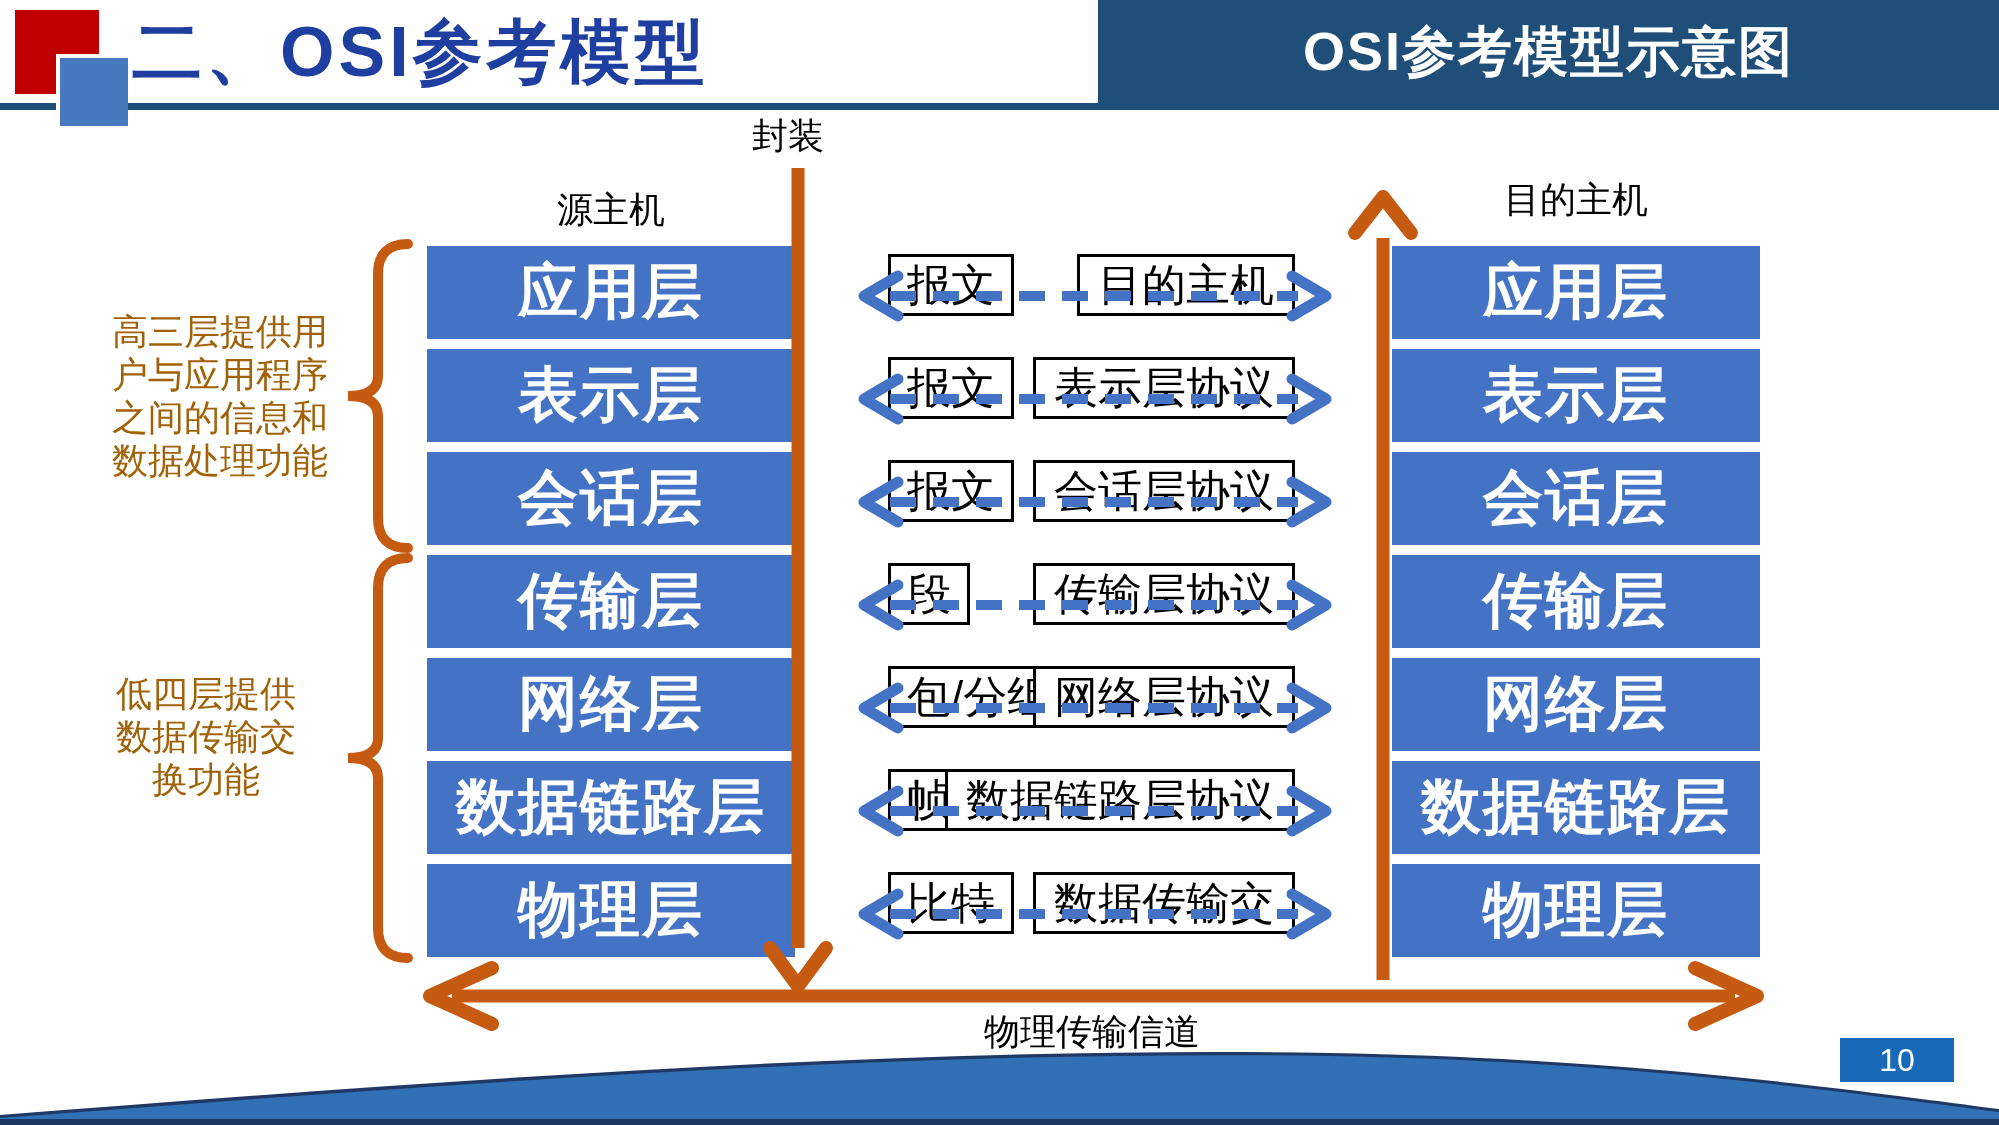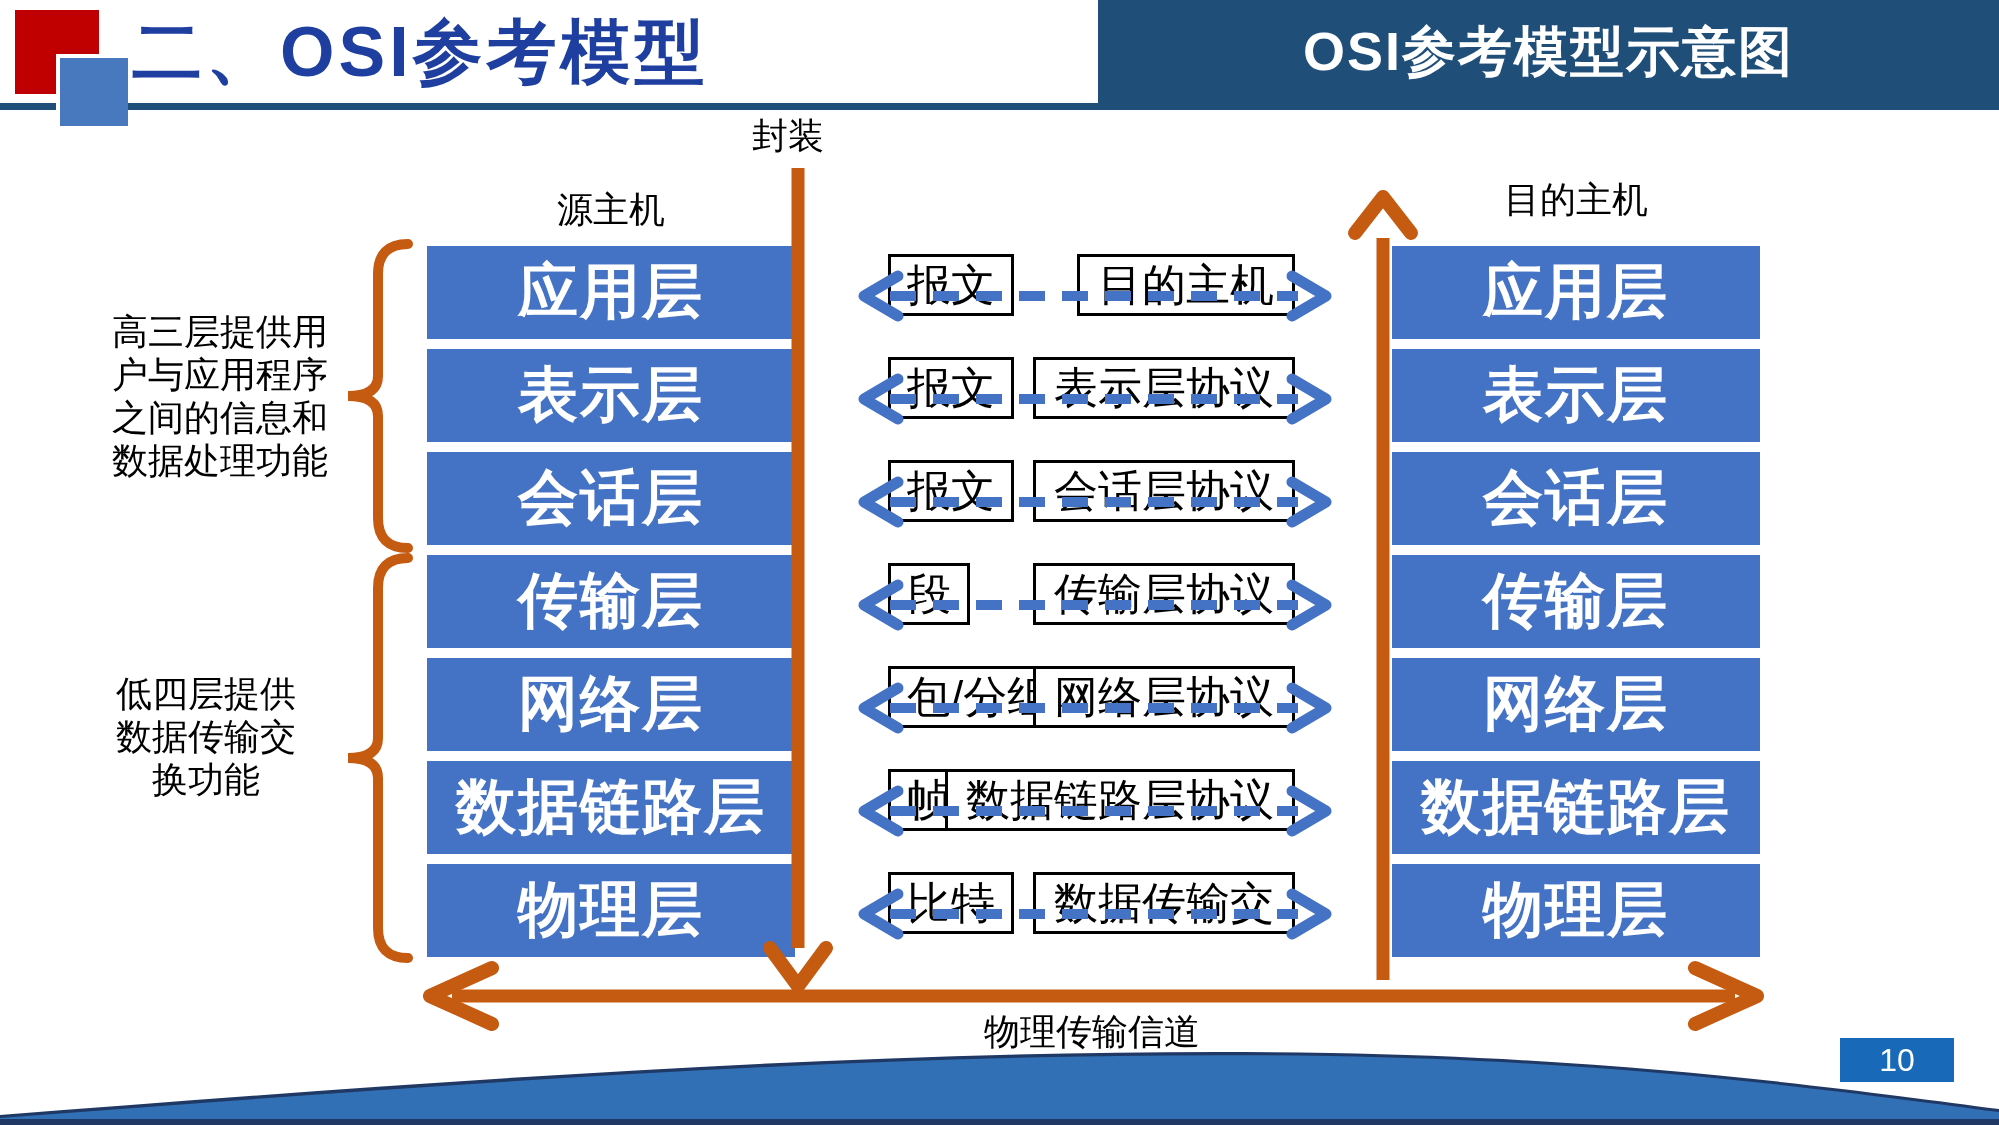--- a/index.html
+++ b/index.html
@@ -14,21 +14,21 @@
   .abs{position:absolute;}
   
   .sq-red{left:15px;top:10px;width:84px;height:84px;background:var(--red);}
   .sq-blue{left:60px;top:58px;width:68px;height:68px;background:#4878BE;box-shadow:-4px -4px 0 #fff;z-index:3;}
   .title{left:132px;top:4px;height:96px;line-height:96px;font-size:70px;font-weight:bold;color:var(--title);letter-spacing:4px;white-space:nowrap;}
   .rule{left:0;top:103px;width:1999px;height:7px;background:var(--bar);}
   .subtitle-bar{left:1098px;top:0;width:901px;height:105px;background:var(--bar);display:flex;align-items:center;justify-content:center;}
   .subtitle{color:#fff;font-size:54px;font-weight:bold;letter-spacing:2px;}
   
   .lbl{font-size:36px;color:#000;text-align:center;white-space:nowrap;}
-  .note{font-size:36px;color:#000000;line-height:43px;white-space:pre-line;}
+  .note{font-size:36px;color:#a16207;line-height:43px;white-space:pre-line;}
   
   .layer-box{width:368px;height:93px;background:var(--accent);color:#fff;font-size:60px;font-weight:bold;
     display:flex;align-items:center;justify-content:center;letter-spacing:2px;white-space:nowrap;}
   .mid-box{height:62px;box-sizing:border-box;border:3px solid #000;background:#fff;font-size:44px;color:#000;
     display:inline-flex;align-items:center;white-space:nowrap;margin-top:20px;}
   .unit-box{padding:0 16px;}
   .proto-box{padding:0 18px;}
   
   #overlay{left:0;top:0;pointer-events:none;}
   .chev-b{fill:none;stroke:var(--accent);stroke-width:11;stroke-linecap:round;stroke-linejoin:round;}

